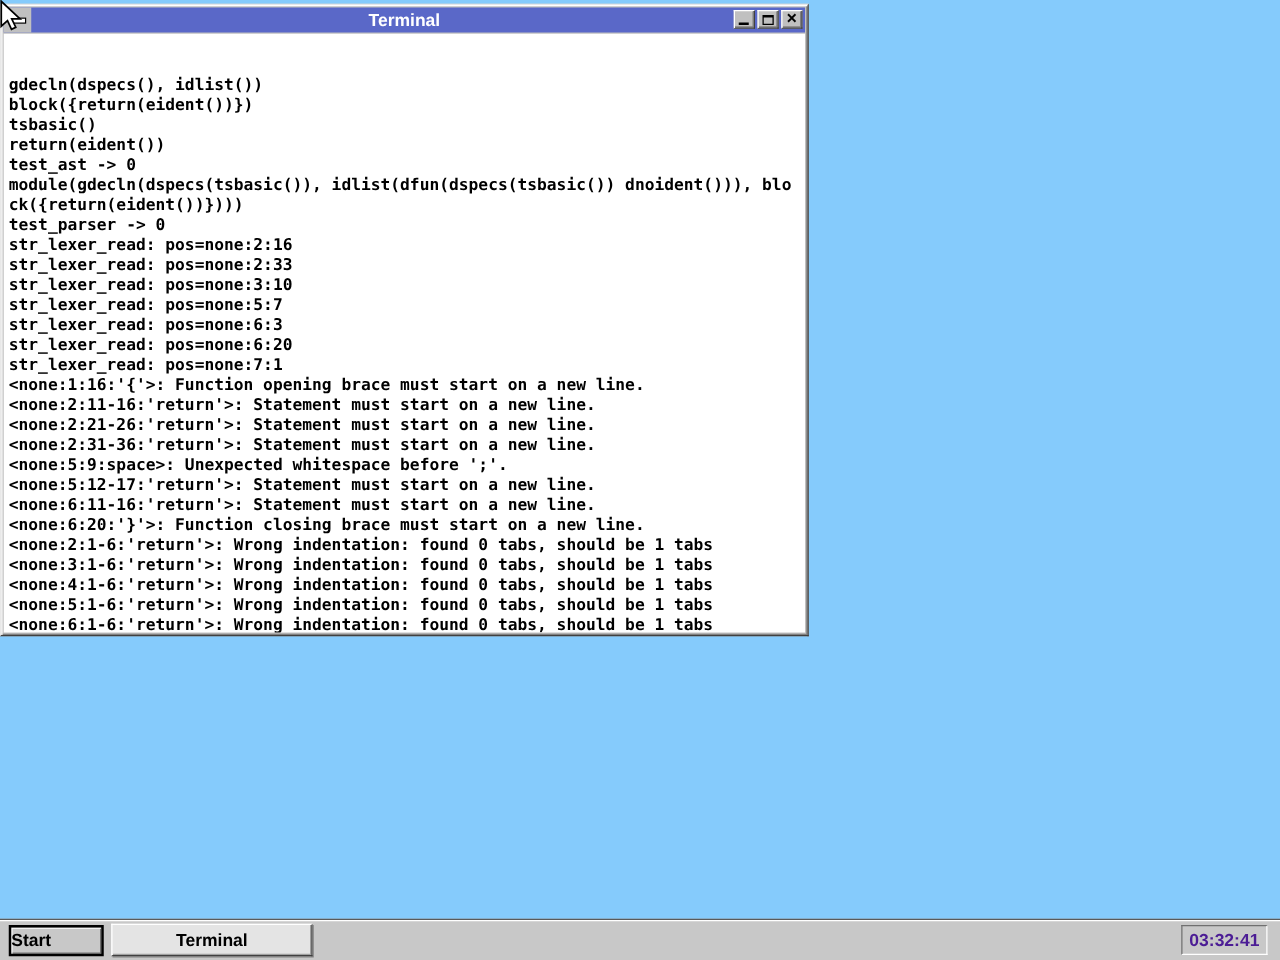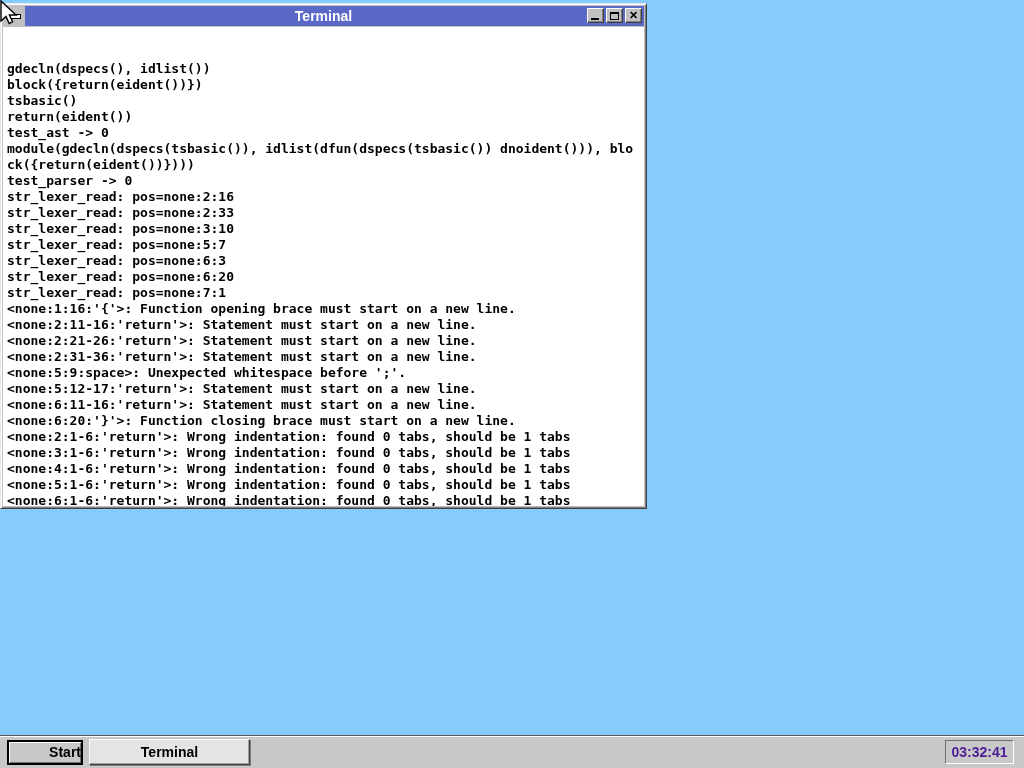--- a/index.html
+++ b/index.html
@@ -146,21 +146,21 @@
   .start-button {
     margin-left: 7px;
     width: 76px;
     height: 25px;
     background: #c8c8c8;
     border: 2px solid #000000;
     box-shadow: inset 1px 1px 0 #ffffff, inset -1px -1px 0 #707070;
     box-sizing: border-box;
     display: flex;
     align-items: center;
-    justify-content: flex-end;
+    justify-content: flex-start;
     font-weight: bold;
     font-size: 14px;
     color: #000000;
     font-family: "Liberation Sans", sans-serif;
     cursor: default;
   }
   .task-button {
     margin-left: 6px;
     width: 161px;
     height: 26px;

